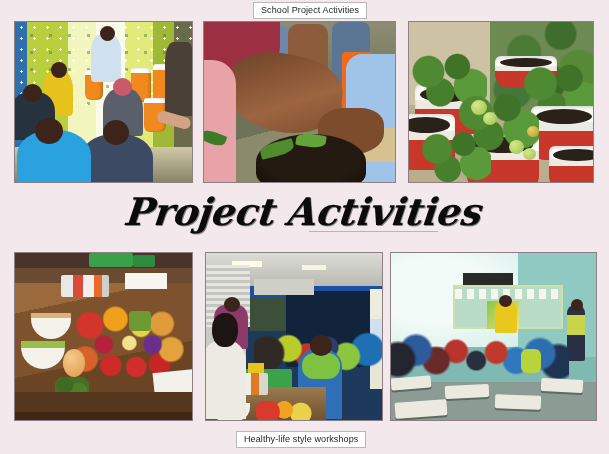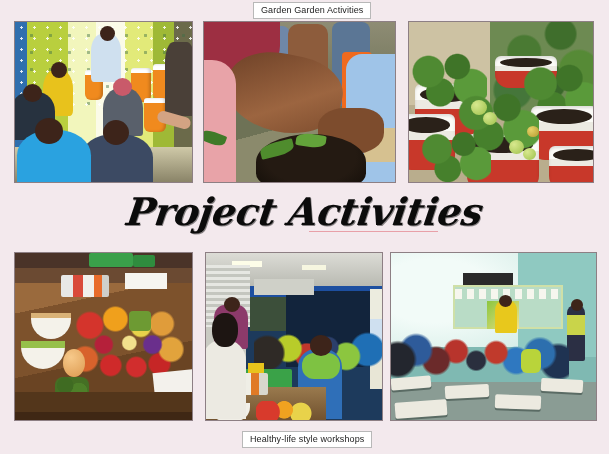--- a/index.html
+++ b/index.html
@@ -29,21 +29,21 @@
     height: 15px;
     padding: 0 7px;
     white-space: nowrap;
     letter-spacing: .1px;
   }
   #caption-top {
     left: 253px;
     top: 2px;
   }
   #caption-bottom {
-    left: 242px;
+    left: 236px;
     top: 431px;
   }
 
   
   #title-wrap {
     position: absolute;
     left: 0;
     top: 189px;
     width: 609px;
     height: 48px;
@@ -368,21 +368,21 @@
   #photo-6 .d3 { left:104px; top:142px; width:46px; height:14px; transform: rotate(2deg); }
   #photo-6 .d4 { left:150px; top:126px; width:42px; height:13px; transform: rotate(3deg); }
   #photo-6 .d5 { left:0px;   top:124px; width:40px; height:12px; transform: rotate(-5deg); }
   #photo-6 .floor { left:0; bottom:0; width:100%; height:18%; background: linear-gradient(180deg,#7e9a84,#6b8a72); }
 </style>
 </head>
 <body>
 
 <div id="slide">
 
-  <div class="caption-chip" id="caption-top">Garden Garden Activities</div>
+  <div class="caption-chip" id="caption-top">School Project Activities</div>
 
   <div class="photo" id="photo-1">
     <div class="layer bg"></div>
     <div class="layer banner-dots"></div>
     <div class="layer ground"></div>
     <div class="bucket b4"></div>
     <div class="bucket b1"></div>
     <div class="bucket b2"></div>
     <div class="bucket b3"></div>
     <div class="person p-right"></div>

